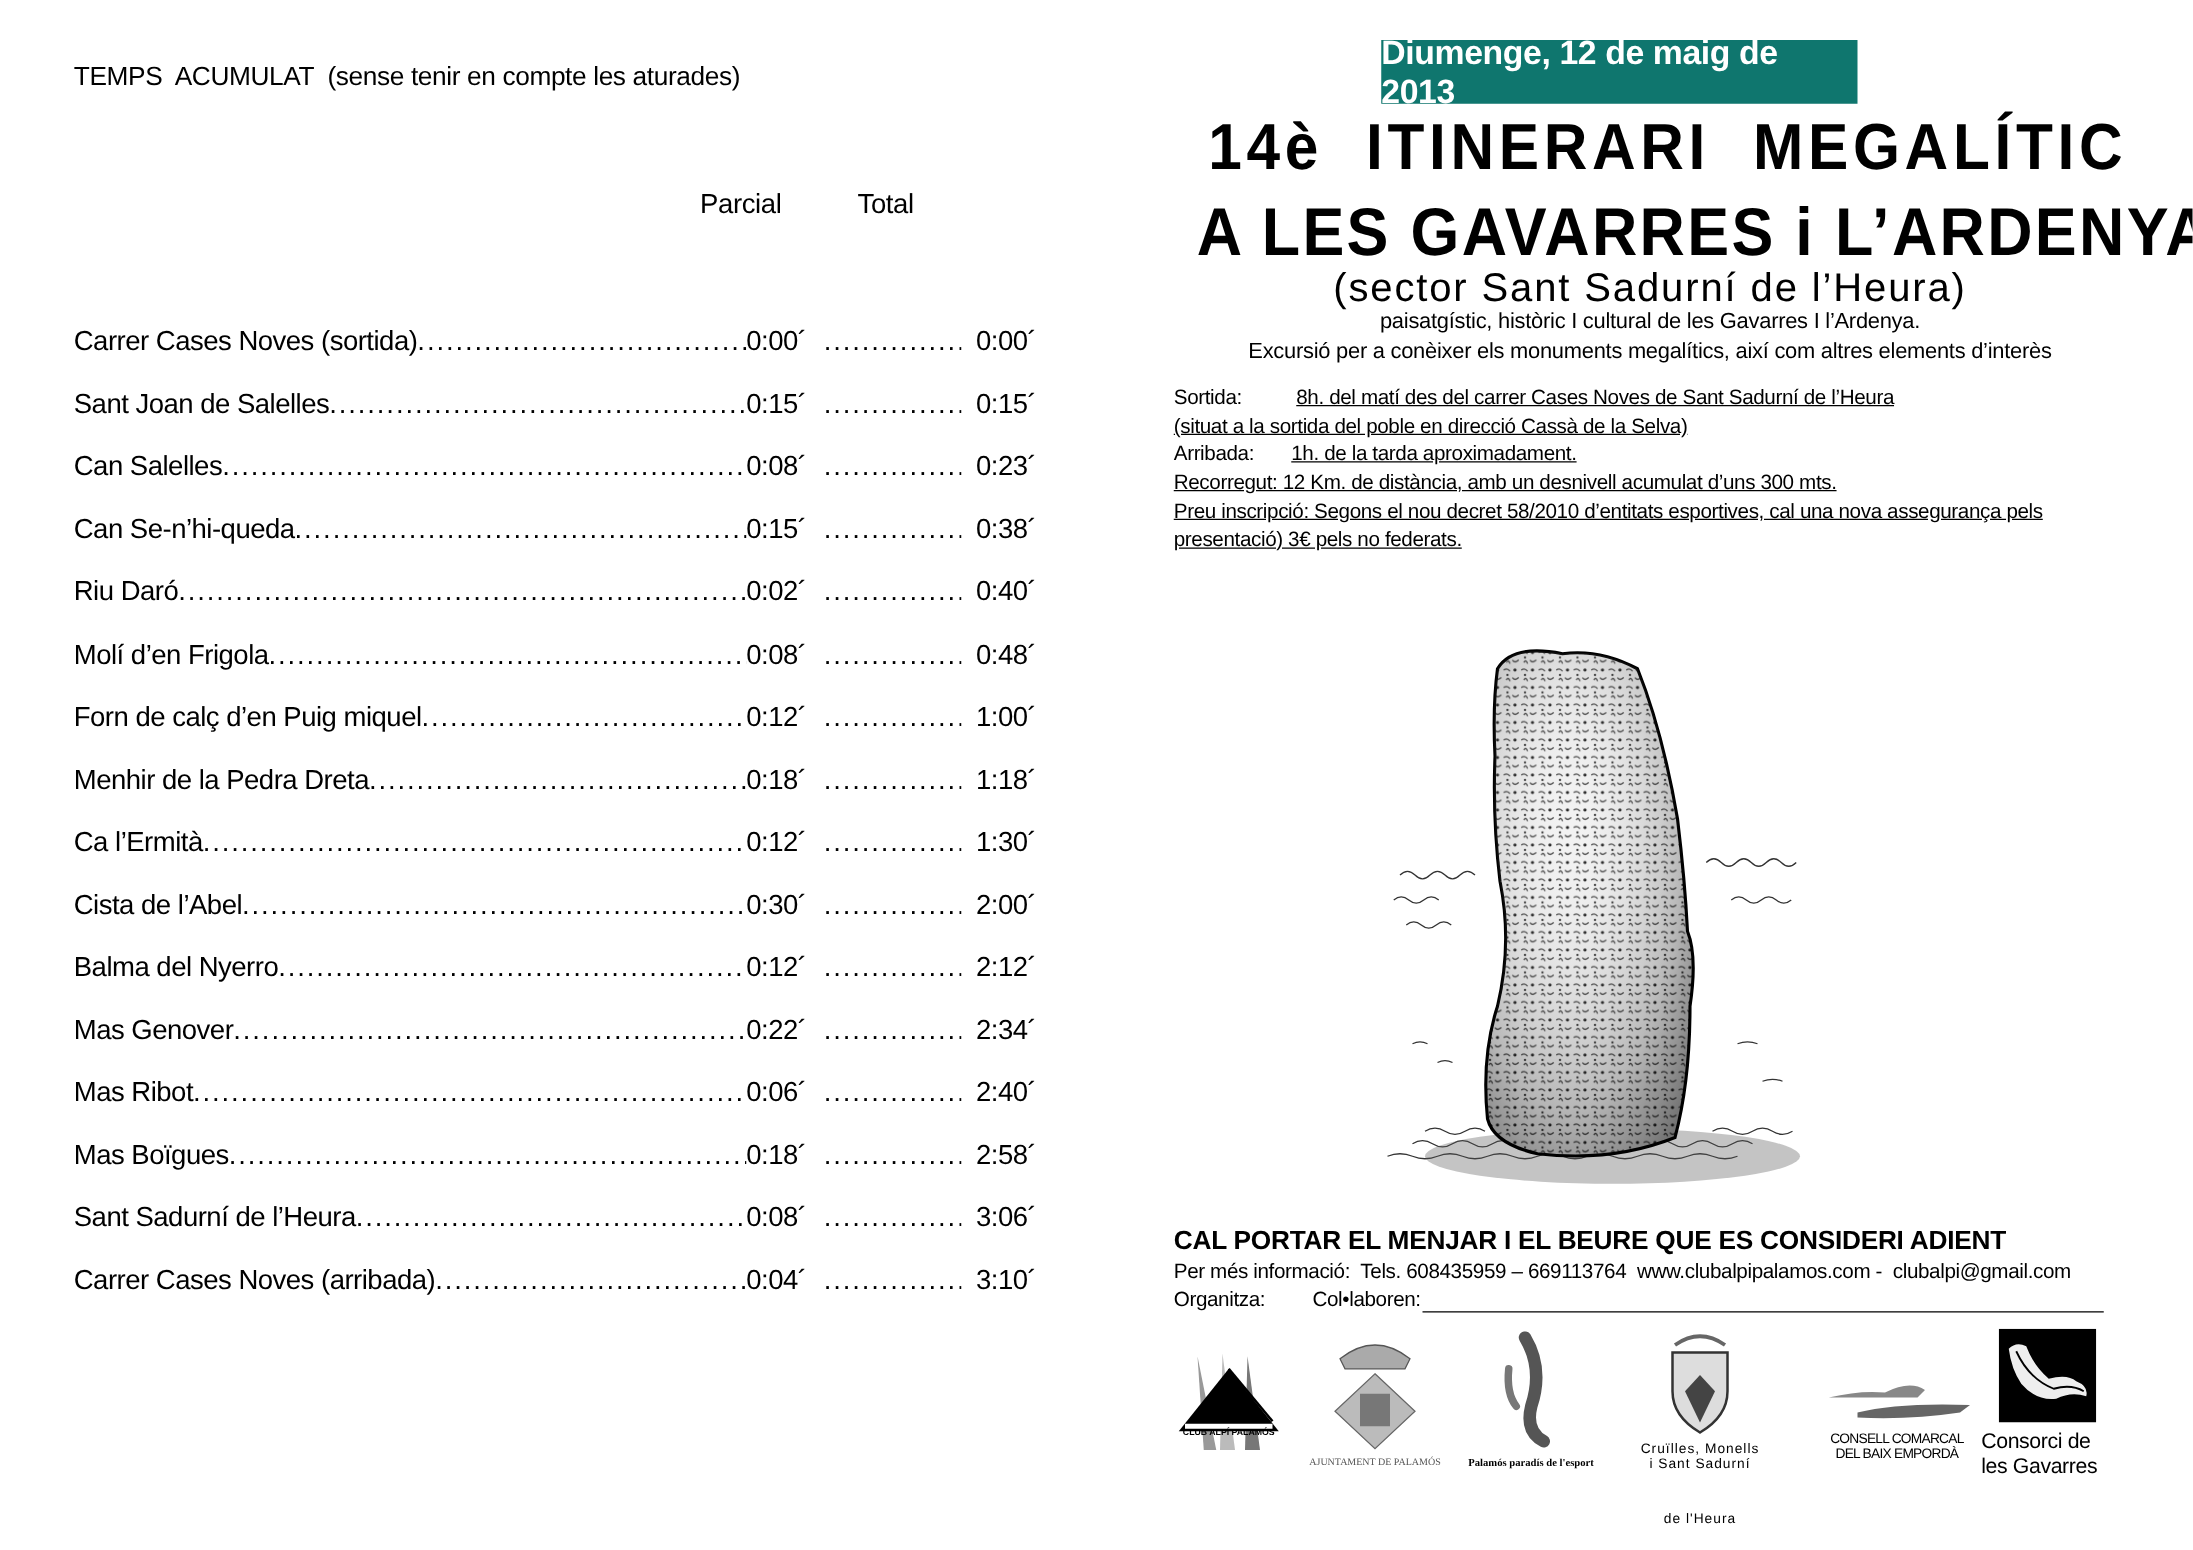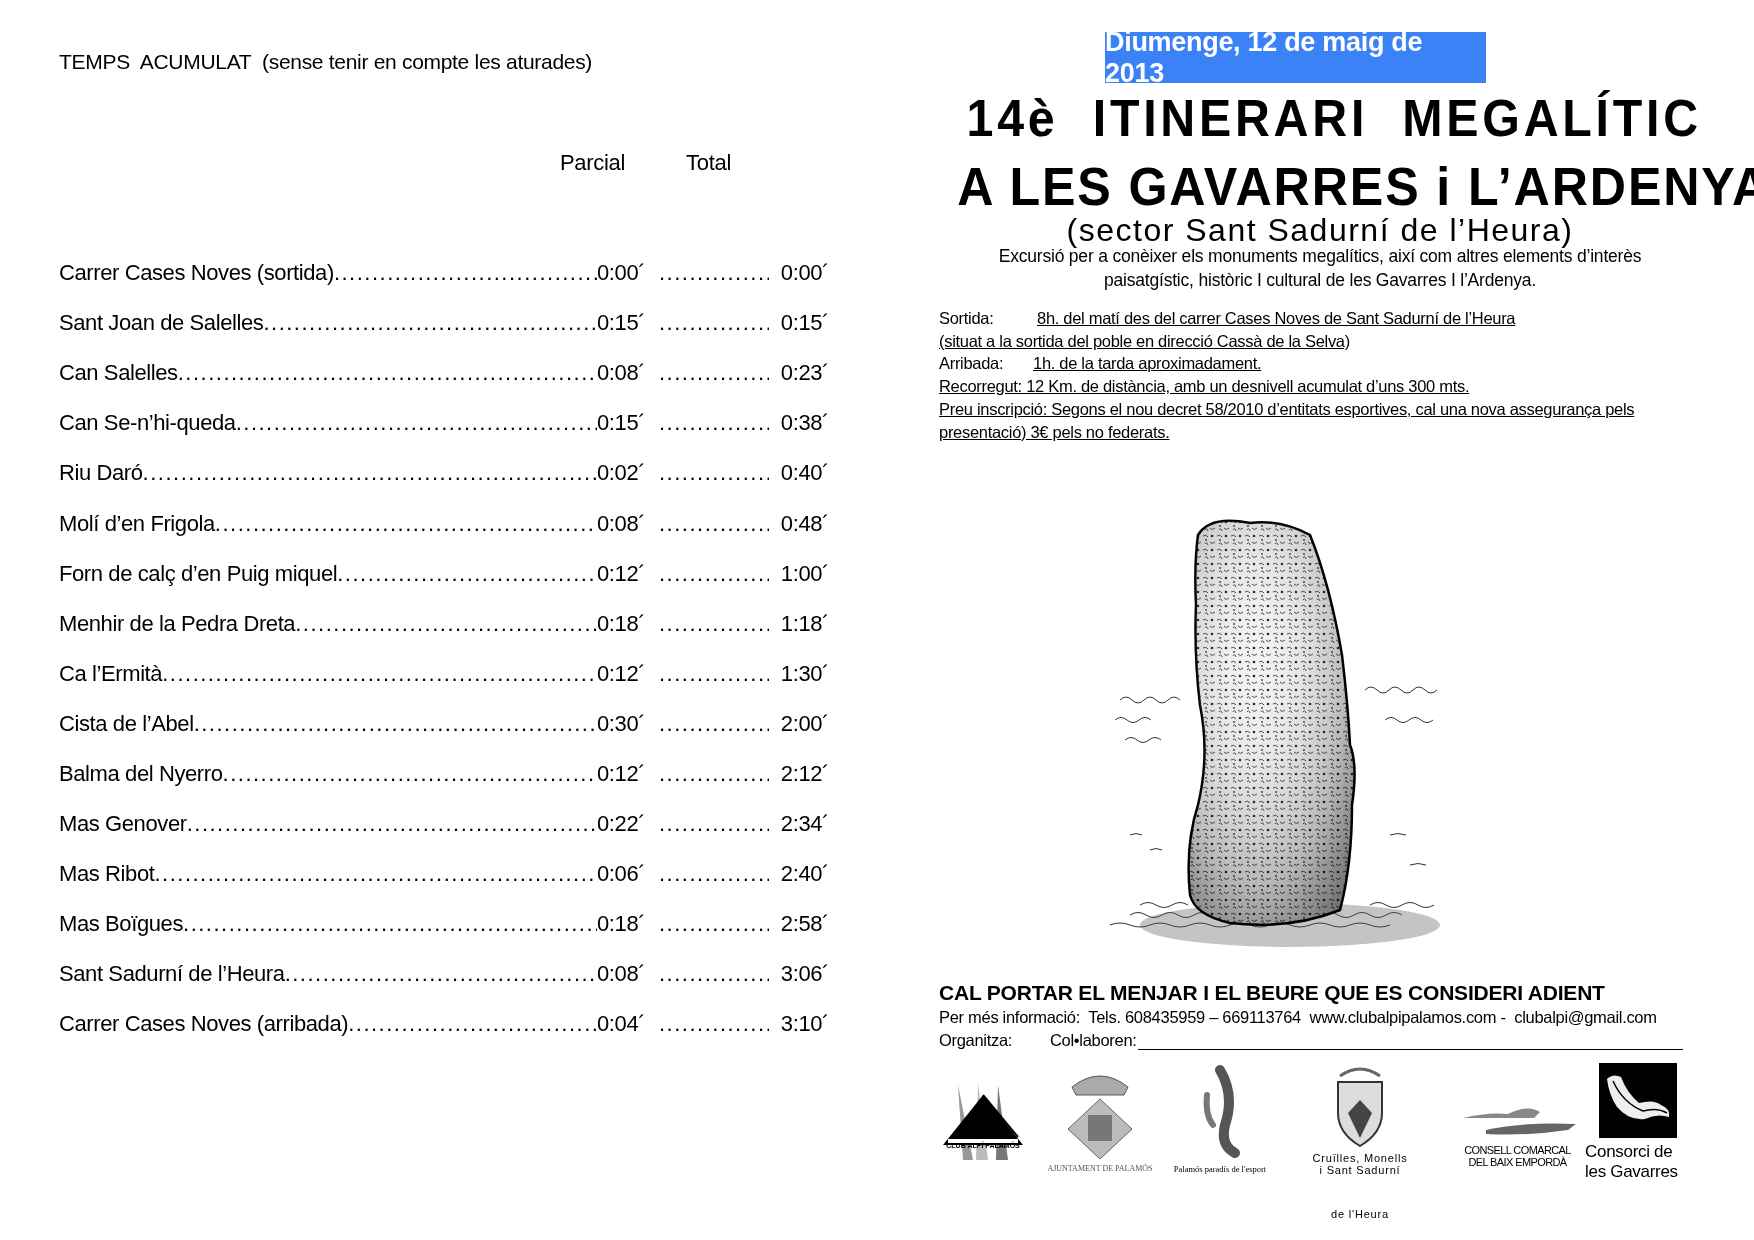--- a/index.html
+++ b/index.html
@@ -12,21 +12,21 @@
   #col-total { left:686px; }
   #route-list { left:59px; top:248px; width:770px; }
   .row { height:50.1px; display:flex; align-items:center; font-size:22px; letter-spacing:-0.4px; white-space:nowrap; }
   .row .place { flex:0 0 auto; }
   .row .dots1 { flex:1 1 auto; overflow:hidden; }
   .row .dots1::after, .row .dots2::after { content:"........................................................................................................................"; letter-spacing:1.5px; }
   .row .parcial { flex:0 0 auto; width:62px; text-align:left; }
   .row .dots2 { flex:0 0 110px; overflow:hidden; }
   .row .total { flex:0 0 auto; width:60px; text-align:right; }
   
-  #date-badge { left:1105px; top:32px; width:381px; height:51px; background:#3b82f6; color:#fff; font-size:27px; display:flex; align-items:center; justify-content:center; letter-spacing:-0.3px; font-weight:bold; }
+  #date-badge { left:1105px; top:32px; width:381px; height:51px; background:#0f766e; color:#fff; font-size:27px; display:flex; align-items:center; justify-content:center; letter-spacing:-0.3px; font-weight:bold; }
   #title-line1 { left:940px; top:88px; width:760px; text-align:center; font-size:52px; letter-spacing:4px; white-space:pre; font-weight:bold; transform:scaleX(0.93); transform-origin:center; }
   #title-line2 { left:930px; top:155px; width:780px; text-align:center; font-size:54px; letter-spacing:2px; white-space:pre; font-weight:bold; transform:scaleX(0.93); transform-origin:center; }
   #subtitle { left:940px; top:212px; width:760px; text-align:center; font-size:32px; letter-spacing:1.5px; }
   #intro { left:940px; top:244px; width:760px; text-align:center; font-size:17.5px; line-height:24px; letter-spacing:-0.2px; }
   #details { left:939px; top:307px; width:770px; font-size:16.5px; line-height:22.7px; letter-spacing:-0.3px;text-decoration:underline; }
   #details .lbl { display:inline-block; }
   #details .lbl.w1 { width:98px; }
   #details .lbl.w2 { width:94px; }
   
   #menhir { left:1090px; top:505px; width:420px; height:470px; }
@@ -164,22 +164,22 @@
       <span class="dots2"></span>
       <span class="total">3:10´</span>
     </div>
 </div>
 
 <div id="date-badge" class="abs">Diumenge, 12 de maig de 2013</div>
 <div id="title-line1" class="abs">14è  ITINERARI  MEGALÍTIC</div>
 <div id="title-line2" class="abs">A LES GAVARRES i L’ARDENYA</div>
 <div id="subtitle" class="abs">(sector Sant Sadurní de l’Heura)</div>
 <div id="intro" class="abs">
+  <div>paisatgístic, històric I cultural de les Gavarres I l’Ardenya.</div>
   <div>Excursió per a conèixer els monuments megalítics, així com altres elements d’interès</div>
-  <div>paisatgístic, històric I cultural de les Gavarres I l’Ardenya.</div>
 </div>
 
 <div id="details" class="abs">
   <div><span class="lbl w1">Sortida:</span><span>8h. del matí des del carrer Cases Noves  de Sant Sadurní de l’Heura</span></div>
   <div>(situat a la sortida del poble en direcció Cassà de la Selva)</div>
   <div><span class="lbl w2">Arribada:</span><span>1h. de la tarda aproximadament.</span></div>
   <div>Recorregut: 12 Km. de distància, amb un desnivell  acumulat d’uns 300 mts.</div>
   <div>Preu inscripció: Segons el nou decret 58/2010 d’entitats esportives, cal una nova assegurança pels</div>
   <div>presentació) 3€ pels no federats.</div>
 </div>
@@ -238,21 +238,21 @@
     <rect x="28" y="50" width="24" height="26" fill="#777"></rect>
   </svg>
   <div style="font-family:'Liberation Serif',serif;font-size:8px;color:#555;">AJUNTAMENT DE PALAMÓS</div>
 </div>
 
 <div id="logo-paradis" class="logo">
   <svg width="70" height="95" viewBox="0 0 70 95">
     <path d="M35 5 Q50 30 40 60 Q35 80 50 88" stroke="#555" stroke-width="10" fill="none" stroke-linecap="round"></path>
     <path d="M22 30 Q20 50 28 60" stroke="#777" stroke-width="6" fill="none" stroke-linecap="round"></path>
   </svg>
-  <div style="font-family:'Liberation Serif',serif;font-size:8.5px;font-weight:normal;">Palamós paradís de l'esport</div>
+  <div style="font-family:'Liberation Serif',serif;font-size:8.5px;font-weight:bold;text-align:right;">Palamós paradís de l'esport</div>
 </div>
 
 <div id="logo-cruilles" class="logo">
   <svg width="60" height="90" viewBox="0 0 60 90">
     <path d="M10 18 Q30 4 50 18" stroke="#666" stroke-width="3" fill="none"></path>
     <path d="M8 24 L52 24 L52 55 Q52 75 30 88 Q8 75 8 55 Z" fill="#ddd" stroke="#333" stroke-width="2"></path>
     <path d="M18 55 L30 42 L42 55 L30 80 Z" fill="#444"></path>
   </svg>
   <div style="font-size:11px;letter-spacing:0.8px;">Cruïlles, Monells</div>
   <div style="font-size:11px;letter-spacing:0.8px;">i Sant Sadurní</div>

